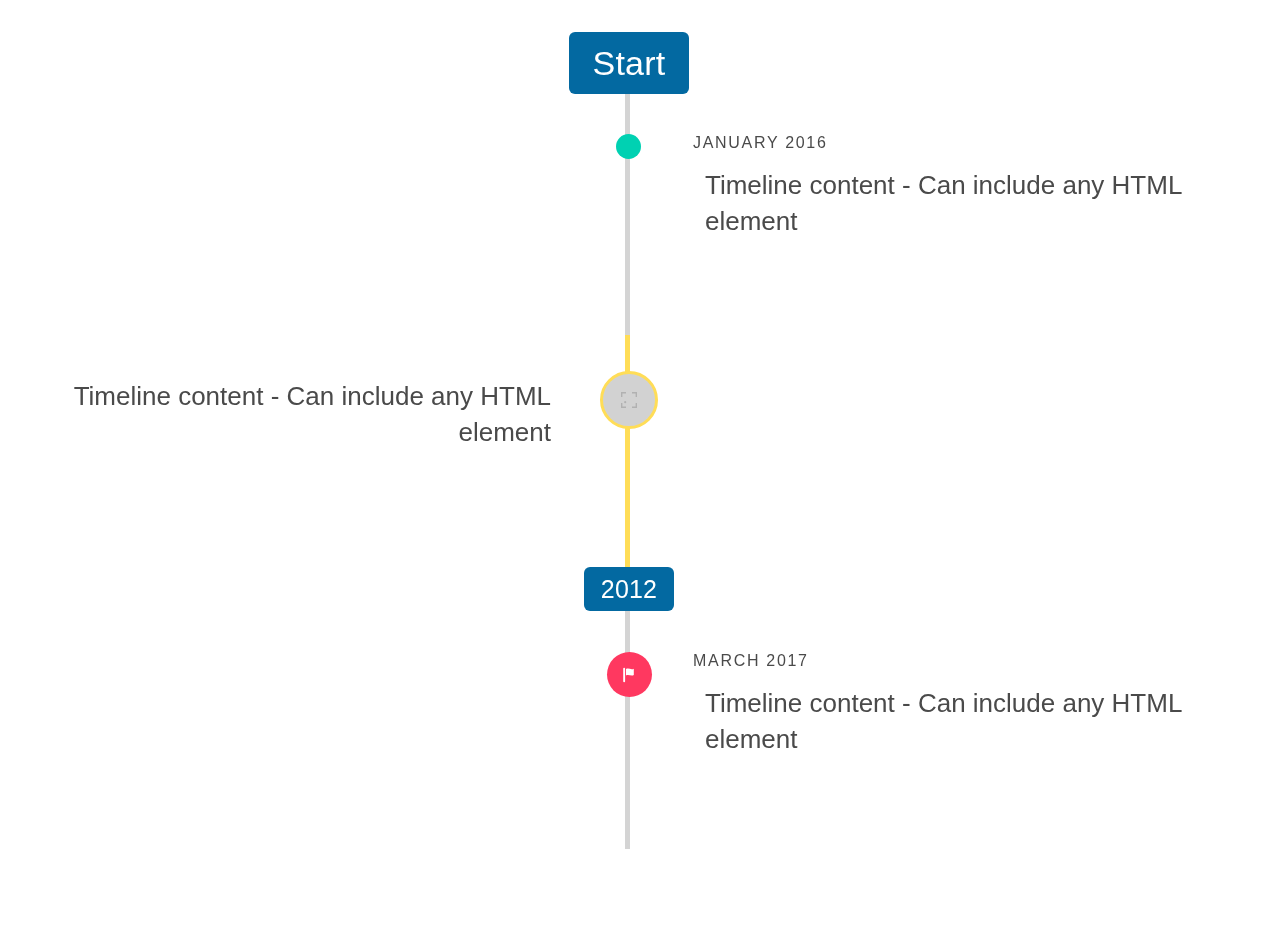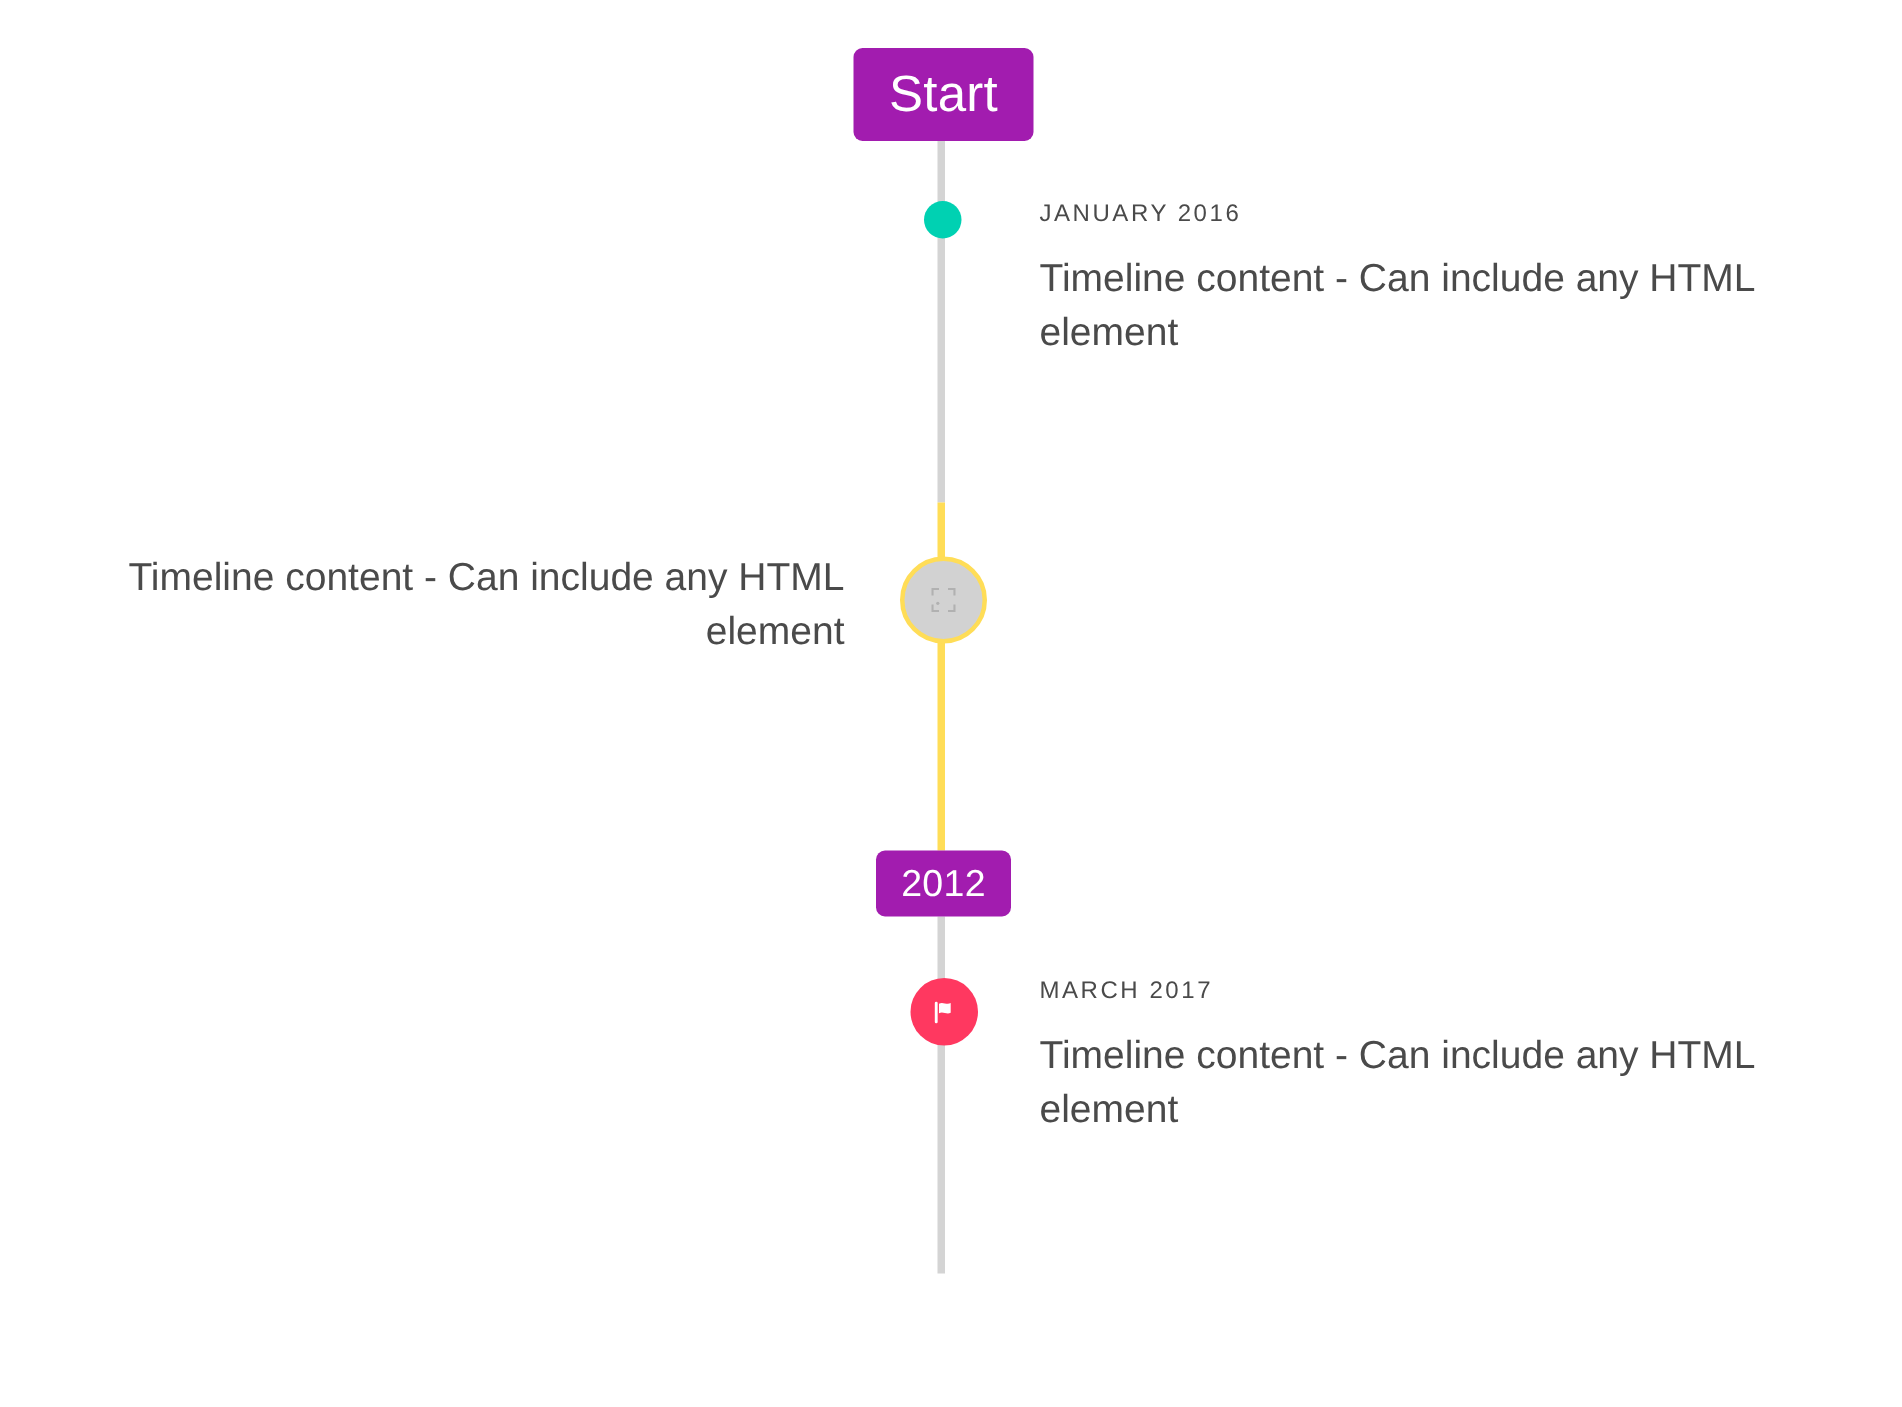--- a/index.html
+++ b/index.html
@@ -29,21 +29,21 @@
     width: 5px;
     background: #d4d4d4;
   }
   .rail-top      { top: 94px;  height: 241px; }   
   .rail-yellow   { top: 335px; height: 232px; background: #ffdd57; } 
   .rail-bottom   { top: 611px; height: 238px; }   
 
   
   .badge {
     position: absolute;
-    background: #a21caf;
+    background: #0369a1;
     color: #ffffff;
     border-radius: 6px;
     display: flex;
     align-items: center;
     justify-content: center;
     font-weight: 400;
     letter-spacing: 0.2px;
     line-height: 1;
     user-select: none;
   }
@@ -103,21 +103,21 @@
     letter-spacing: 1.7px;
     color: #4a4a4a;
     margin: 0 0 16px 0;
     line-height: 1.2;
   }
   .entry .entry-body {
     font-size: 26px;
     font-weight: 400;
     color: #4a4a4a;
     line-height: 1.38;
-    margin: 0;
+    margin: 12px;
   }
 
   .entry-right { left: 693px; width: 540px; text-align: left; }
   .entry-left  { right: 705px; width: 540px; text-align: right; }
 
   .entry-jan   { top: 133px; }
   .entry-feb   { top: 367px; }
   .entry-mar   { top: 651px; }
 </style>
 </head>

